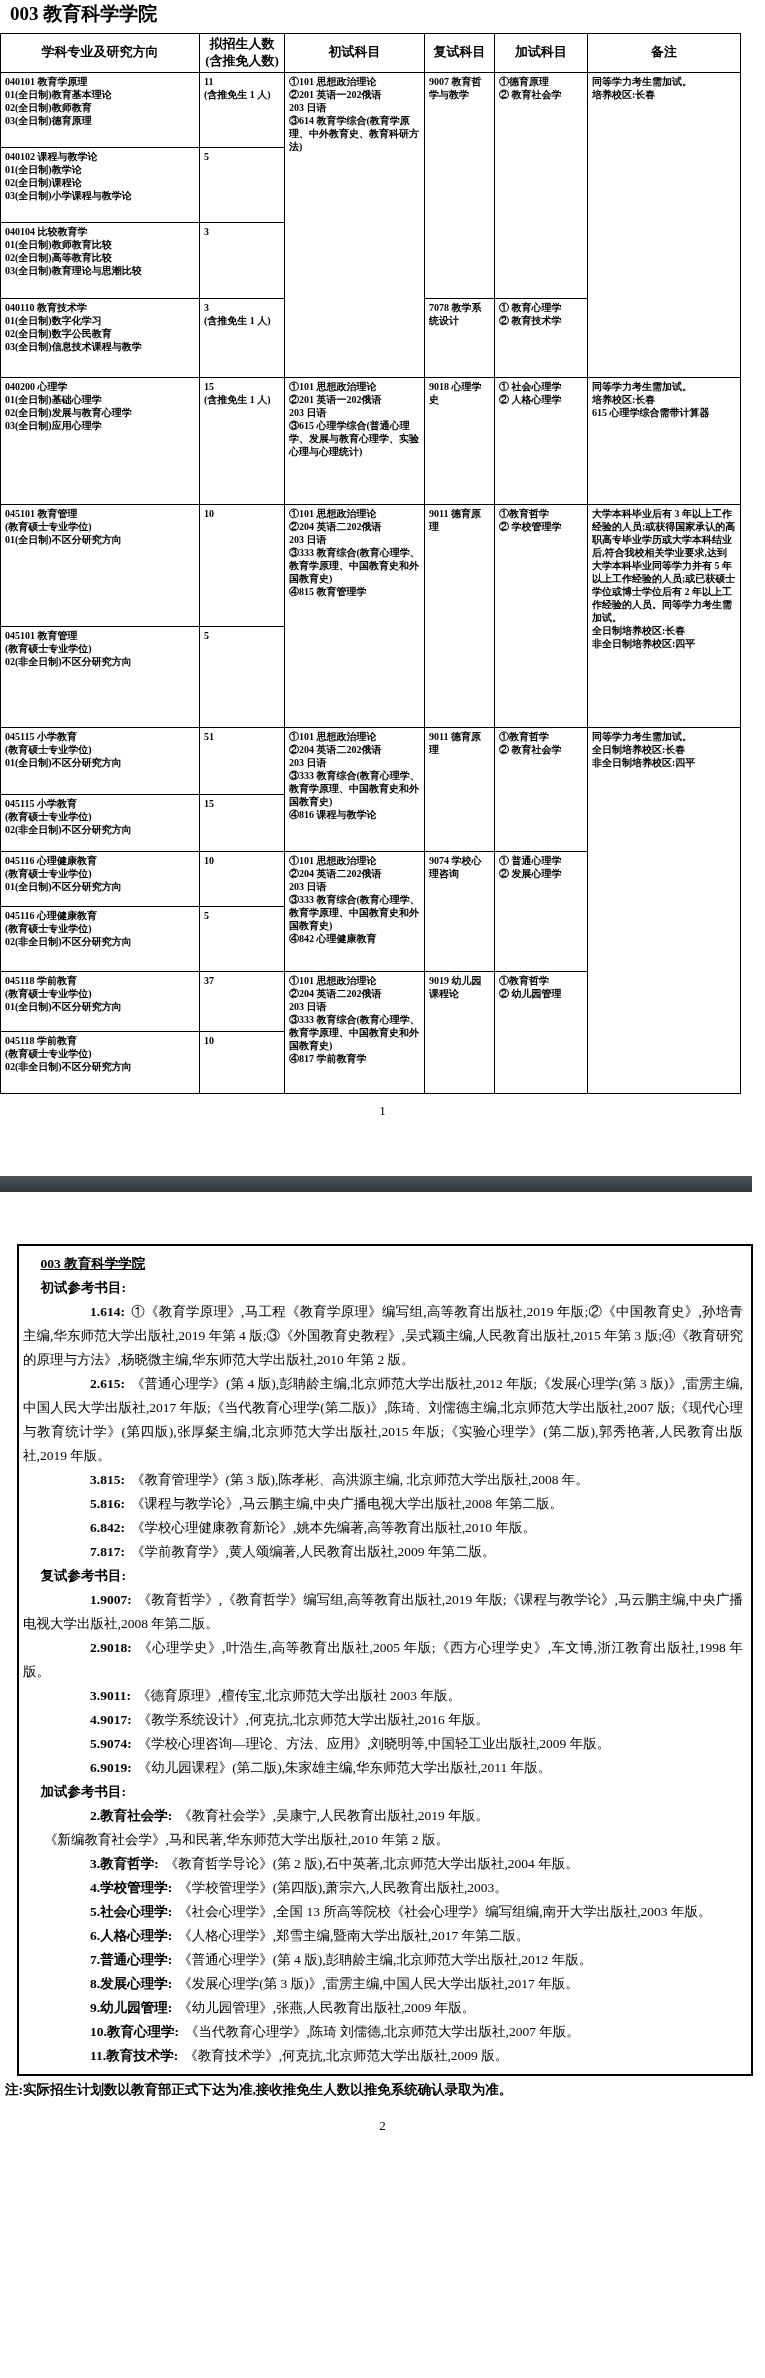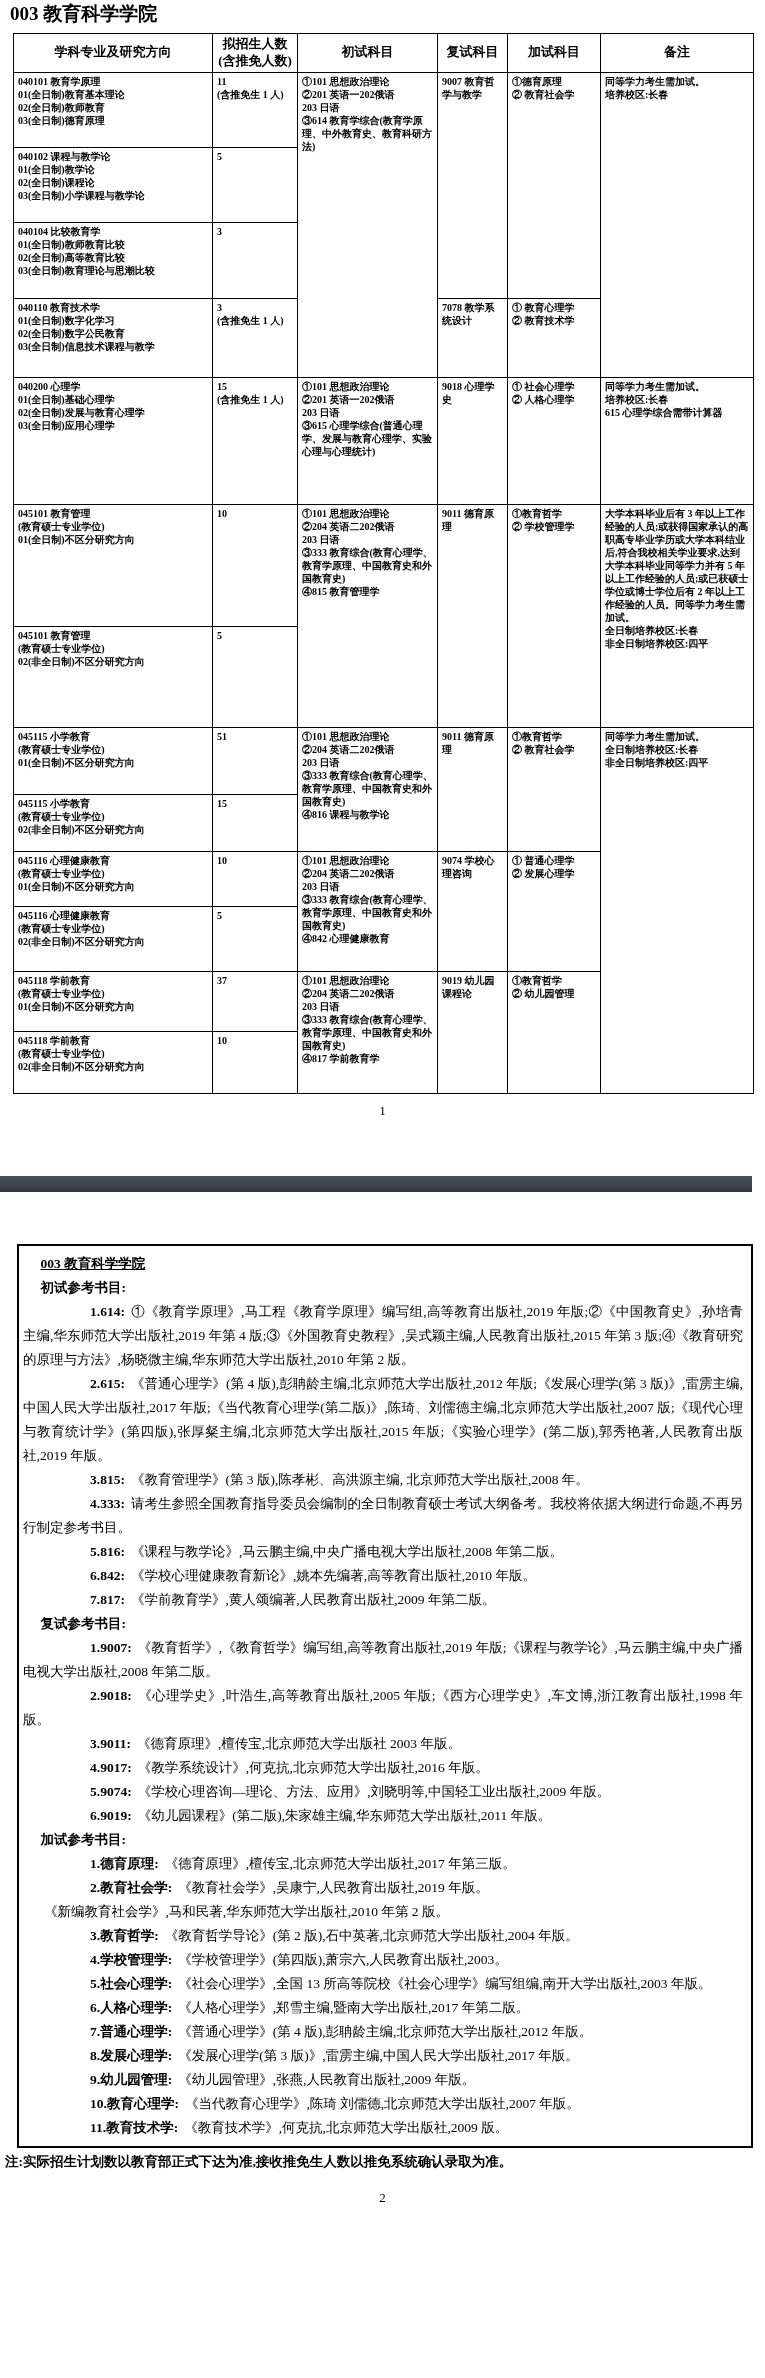--- a/index.html
+++ b/index.html
@@ -1,19 +1,19 @@
 <!DOCTYPE html>
 <html><head>
 <meta charset="utf-8">
 <style>
   html,body{margin:0;padding:0;background:#ffffff;}
   body{width:765px;font-family:"Liberation Serif","DejaVu Serif",serif;color:#000;}
   .page1{padding-top:3px;}
   .doc-title{font-size:19px;font-weight:bold;margin:0 0 7px 10px;line-height:1.2;}
-  table.sched{border-collapse:collapse;table-layout:fixed;margin-left:13px;width:740px;}
+  table.sched{border-collapse:collapse;table-layout:fixed;width:740px;}
   table.sched th,table.sched td{border:1.5px solid #000;font-size:10px;line-height:1.3;padding:2px 4px;vertical-align:top;text-align:left;overflow:hidden;font-weight:bold;}
   table.sched th{font-weight:bold;text-align:center;vertical-align:middle;font-size:13px;white-space:pre-line;padding:2px 1px;}
   td.quota{text-align:center;vertical-align:middle;white-space:pre-line;padding:2px 2px;}
   td.pre{white-space:pre-line;}
   td.remark{white-space:pre-line;}
   .pagenum{ text-align:center;font-size:13px;margin-top:9px;}
   .sep-bar{margin-top:57px;width:752px;height:16px;background:linear-gradient(#4d5256,#33373a);}
   .page2-box{box-sizing:border-box;margin:52px 0 0 17px;width:736px;border:2px solid #000;padding:6px 8px 6px 4px;font-size:13.5px;}
   .page2-box p{margin:0;line-height:24px;text-align:justify;}
   .p2-title{font-weight:bold;text-decoration:underline;padding-left:1.3em;text-align:left !important;}
@@ -209,35 +209,33 @@
 
 <div class="sep-bar"></div>
 
 <div class="page2-box">
   <p class="p2-title">003 教育科学学院</p>
 
   <p class="p2-head">初试参考书目:</p>
   <p class="entry"><b>1.614:</b><span>①《教育学原理》,马工程《教育学原理》编写组,高等教育出版社,2019 年版;②《中国教育史》,孙培青主编,华东师范大学出版社,2019 年第 4 版;③《外国教育史教程》,吴式颖主编,人民教育出版社,2015 年第 3 版;④《教育研究的原理与方法》,杨晓微主编,华东师范大学出版社,2010 年第 2 版。</span></p>
   <p class="entry"><b>2.615:</b><span>《普通心理学》(第 4 版),彭聃龄主编,北京师范大学出版社,2012 年版;《发展心理学(第 3 版)》,雷雳主编,中国人民大学出版社,2017 年版;《当代教育心理学(第二版)》,陈琦、刘儒德主编,北京师范大学出版社,2007 版;《现代心理与教育统计学》(第四版),张厚粲主编,北京师范大学出版社,2015 年版;《实验心理学》(第二版),郭秀艳著,人民教育出版社,2019 年版。</span></p>
   <p class="entry"><b>3.815:</b><span>《教育管理学》(第 3 版),陈孝彬、高洪源主编, 北京师范大学出版社,2008 年。</span></p>
-  <p class="entry"><b>4.333:</b><span>请考生参照全国教育指导委员会编制的全日制教育硕士考试大纲备考。我校将依据大纲进行命题,不再另行制定参考书目。</span></p>
   <p class="entry"><b>5.816:</b><span>《课程与教学论》,马云鹏主编,中央广播电视大学出版社,2008 年第二版。</span></p>
   <p class="entry"><b>6.842:</b><span>《学校心理健康教育新论》,姚本先编著,高等教育出版社,2010 年版。</span></p>
   <p class="entry"><b>7.817:</b><span>《学前教育学》,黄人颂编著,人民教育出版社,2009 年第二版。</span></p>
 
   <p class="p2-head">复试参考书目:</p>
   <p class="entry"><b>1.9007:</b><span>《教育哲学》,《教育哲学》编写组,高等教育出版社,2019 年版;《课程与教学论》,马云鹏主编,中央广播电视大学出版社,2008 年第二版。</span></p>
   <p class="entry"><b>2.9018:</b><span>《心理学史》,叶浩生,高等教育出版社,2005 年版;《西方心理学史》,车文博,浙江教育出版社,1998 年版。</span></p>
   <p class="entry"><b>3.9011:</b><span>《德育原理》,檀传宝,北京师范大学出版社 2003 年版。</span></p>
   <p class="entry"><b>4.9017:</b><span>《教学系统设计》,何克抗,北京师范大学出版社,2016 年版。</span></p>
   <p class="entry"><b>5.9074:</b><span>《学校心理咨询—理论、方法、应用》,刘晓明等,中国轻工业出版社,2009 年版。</span></p>
   <p class="entry"><b>6.9019:</b><span>《幼儿园课程》(第二版),朱家雄主编,华东师范大学出版社,2011 年版。</span></p>
 
   <p class="p2-head">加试参考书目:</p>
-  <p class="entry"><b>1.德育原理:</b><span>《德育原理》,檀传宝,北京师范大学出版社,2017 年第三版。</span></p>
   <p class="entry"><b>2.教育社会学:</b><span>《教育社会学》,吴康宁,人民教育出版社,2019 年版。</span></p>
   <p class="entry-cont"><span>《新编教育社会学》,马和民著,华东师范大学出版社,2010 年第 2 版。</span></p>
   <p class="entry"><b>3.教育哲学:</b><span>《教育哲学导论》(第 2 版),石中英著,北京师范大学出版社,2004 年版。</span></p>
   <p class="entry"><b>4.学校管理学:</b><span>《学校管理学》(第四版),萧宗六,人民教育出版社,2003。</span></p>
   <p class="entry"><b>5.社会心理学:</b><span>《社会心理学》,全国 13 所高等院校《社会心理学》编写组编,南开大学出版社,2003 年版。</span></p>
   <p class="entry"><b>6.人格心理学:</b><span>《人格心理学》,郑雪主编,暨南大学出版社,2017 年第二版。</span></p>
   <p class="entry"><b>7.普通心理学:</b><span>《普通心理学》(第 4 版),彭聃龄主编,北京师范大学出版社,2012 年版。</span></p>
   <p class="entry"><b>8.发展心理学:</b><span>《发展心理学(第 3 版)》,雷雳主编,中国人民大学出版社,2017 年版。</span></p>
   <p class="entry"><b>9.幼儿园管理:</b><span>《幼儿园管理》,张燕,人民教育出版社,2009 年版。</span></p>
   <p class="entry"><b>10.教育心理学:</b><span>《当代教育心理学》,陈琦 刘儒德,北京师范大学出版社,2007 年版。</span></p>

